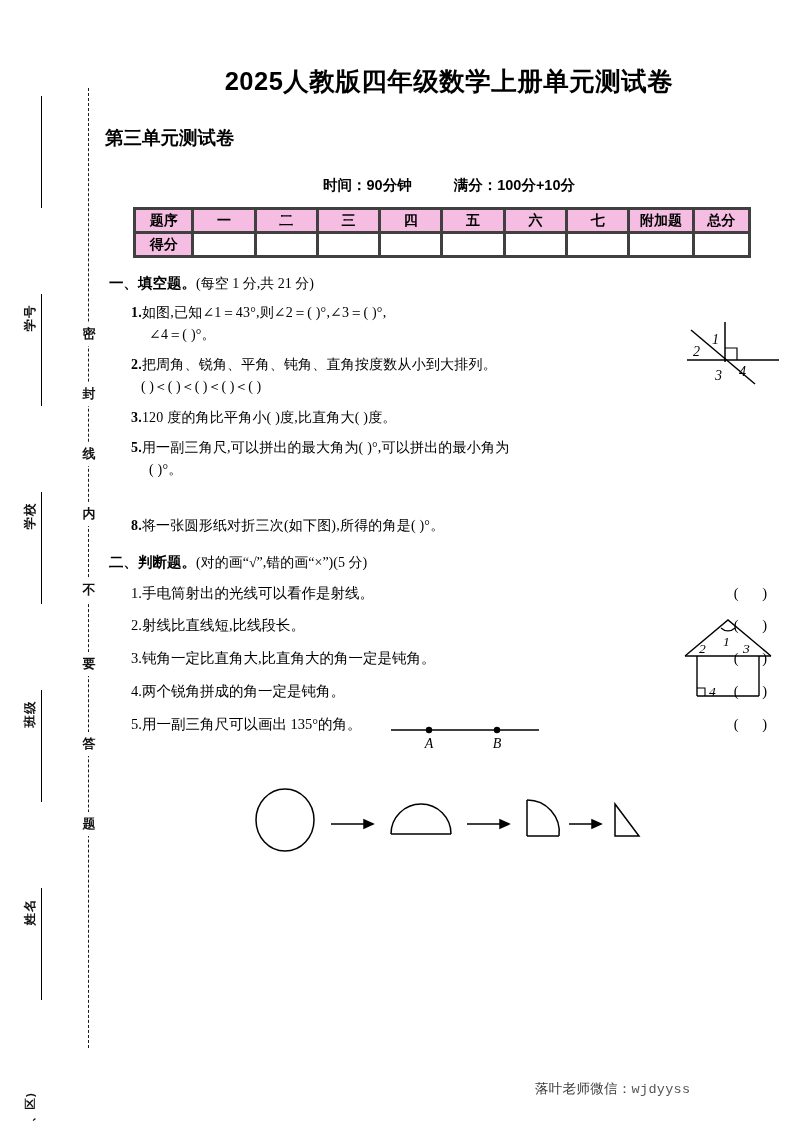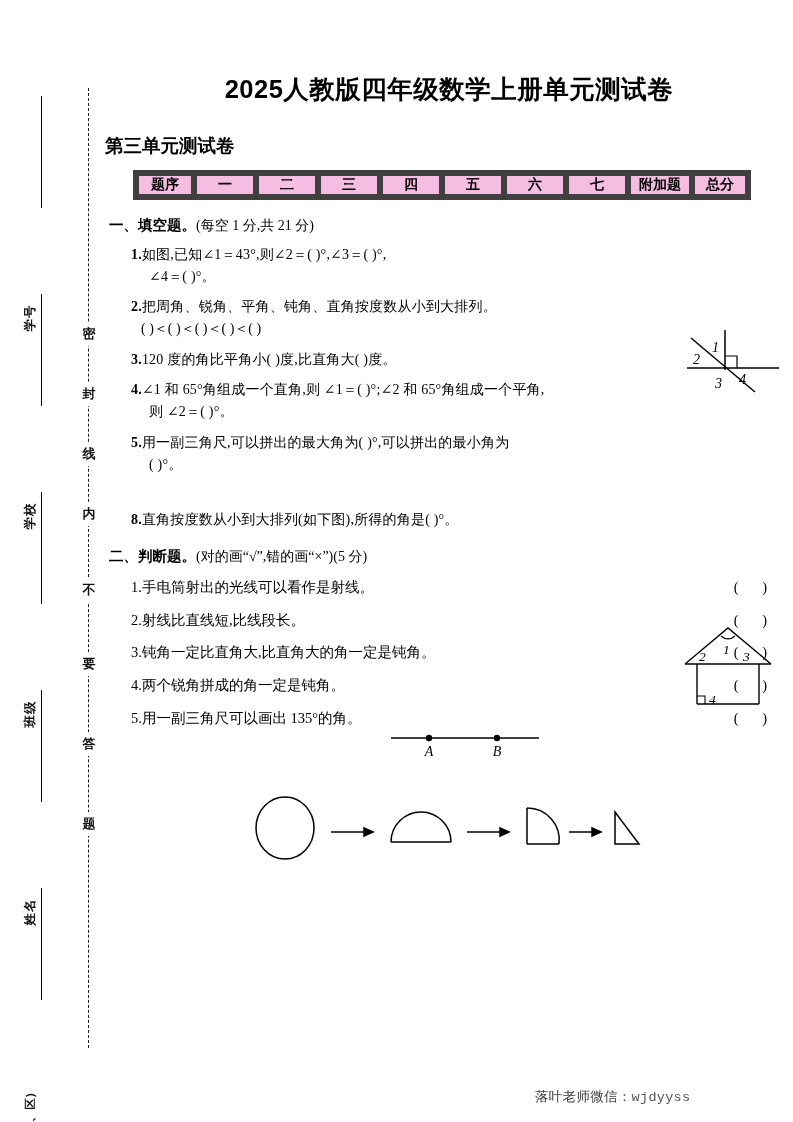--- a/index.html
+++ b/index.html
@@ -57,21 +57,21 @@
     font-size: 13px;
     font-weight: 600;
     background: #fff;
     padding: 3px 0;
     color: #111;
   }
 
   
   #page {
     position: absolute;
-    left: 105px; top: 16px;
+    left: 105px; top: 8px;
     width: 688px; height: 870px;
     padding: 0;
   }
 
   #main-title {
     text-align: center;
     font-family: "Liberation Sans", "DejaVu Sans", sans-serif;
     font-size: 25.5px;
     font-weight: bold;
     letter-spacing: 0.5px;
@@ -94,21 +94,21 @@
   #exam-meta .gap { display: inline-block; width: 34px; }
 
   
   #score-table {
     border-collapse: collapse;
     margin: 12px 0 0 28px;
     width: 618px;
     table-layout: fixed;
   }
   #score-table td {
-    border: 6px solid #404040;
+    border: 3px solid #404040;
     height: 24px;
     text-align: center;
     vertical-align: middle;
     font-family: "Liberation Sans", "DejaVu Sans", sans-serif;
     font-size: 14px;
     font-weight: bold;
     padding: 0;
   }
   #score-table td.hdr { background: #f6bde3; }
   #score-table td.rowlabel { background: #f6bde3; }
@@ -204,20 +204,25 @@
   <div class="sealchar" style="top:652px;">要</div>
   <div class="sealchar" style="top:732px;">答</div>
   <div class="sealchar" style="top:812px;">题</div>
 </div>
 
 <div id="page">
 
   <div id="main-title">2025人教版四年级数学上册单元测试卷</div>
   <div id="sub-title">第三单元测试卷</div>
 
+  <div id="exam-meta">
+    <span>时间：90分钟</span>
+    <span class="gap"></span>
+    <span>满分：100分+10分</span>
+  </div>
 
   <table id="score-table">
     <colgroup>
       <col class="col-label">
         <col class="col-num">
         <col class="col-num">
         <col class="col-num">
       <col class="col-num">
         <col class="col-num">
         <col class="col-num">
@@ -231,20 +236,32 @@
       <td class="hdr">一</td>
       <td class="hdr">二</td>
       <td class="hdr">三</td>
       <td class="hdr">四</td>
       <td class="hdr">五</td>
       <td class="hdr">六</td>
       <td class="hdr">七</td>
       <td class="hdr">附加题</td>
       <td class="hdr">总分</td>
     </tr>
+    <tr>
+      <td class="rowlabel">得分</td>
+      <td class="blank"></td>
+      <td class="blank"></td>
+      <td class="blank"></td>
+      <td class="blank"></td>
+      <td class="blank"></td>
+      <td class="blank"></td>
+      <td class="blank"></td>
+      <td class="blank"></td>
+      <td class="blank"></td>
+    </tr>
   </tbody>
     </table>
 
   <div class="section-head">
     <span>一、</span><span>填空题。</span><span class="paren">(每空 1 分,共 21 分)</span>
   </div>
 
   <div class="q">
     <span class="idx">1.</span><span>如图,已知∠1＝43°,则∠2＝(        )°,∠3＝(        )°,</span>
     <span class="line2">∠4＝(      )°。</span>
@@ -252,34 +269,30 @@
 
   <div class="q">
     <span class="idx">2.</span><span>把周角、锐角、平角、钝角、直角按度数从小到大排列。</span>
     <span class="line2b blankp">(         )＜(         )＜(         )＜(         )＜(        )</span>
   </div>
 
   <div class="q">
     <span class="idx">3.</span><span>120 度的角比平角小(      )度,比直角大(      )度。</span>
   </div>
 
-  <div class="q">
-    <span class="idx">4.</span><span>∠1 和 65°角组成一个直角,则 ∠1＝(      )°;∠2 和 65°角组成一个平角,</span>
-    <span class="line2">则 ∠2＝(      )°。</span>
-  </div>
 
   <div class="q">
     <span class="idx">5.</span><span>用一副三角尺,可以拼出的最大角为(       )°,可以拼出的最小角为</span>
     <span class="line2">(      )°。</span>
   </div>
 
 
 
   <div class="q" style="margin-top:34px;">
-    <span class="idx">8.</span><span>直角按度数从小到大排列(如下图),所得的角是(      )°。</span>
+    <span class="idx">8.</span><span>将一张圆形纸对折三次(如下图),所得的角是(      )°。</span>
   </div>
 
   <div class="section-head" style="">
     <span>二、</span><span>判断题。</span><span class="paren">(对的画“√”,错的画“×”)(5 分)</span>
   </div>
 
   <div class="tf-row">
     <span class="idx">1.</span><span>手电筒射出的光线可以看作是射线。</span>
     <span class="tf-mark">(    )</span>
   </div>

